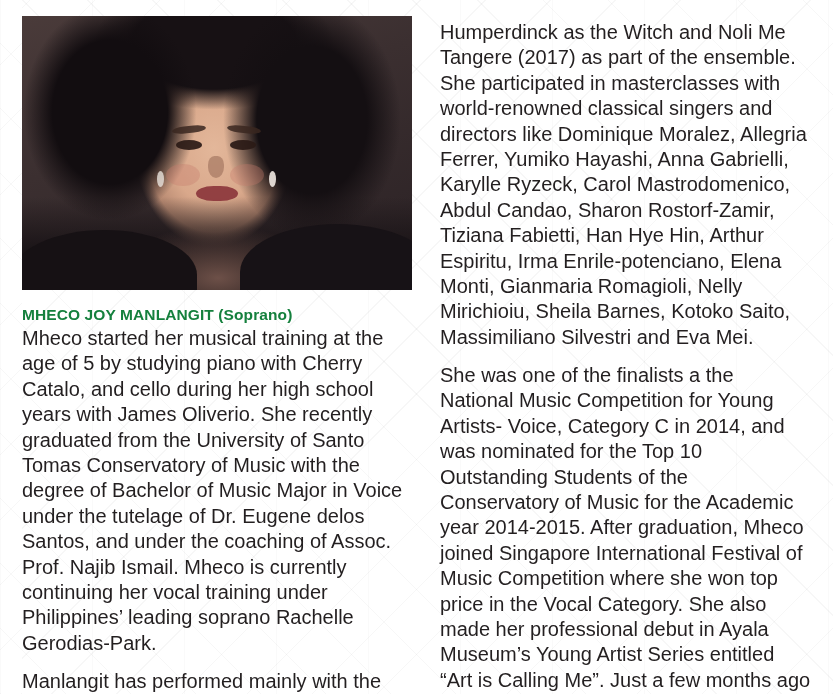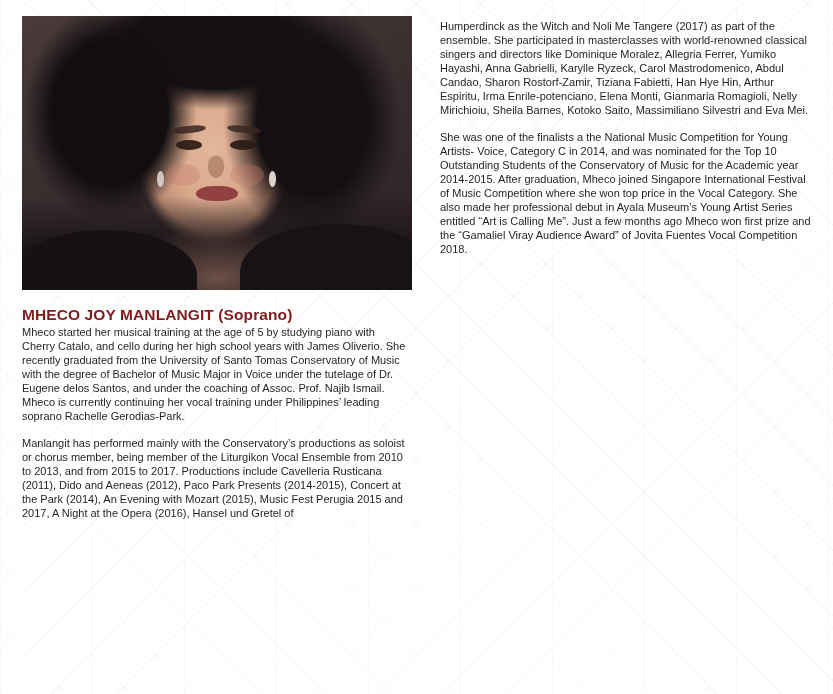--- a/index.html
+++ b/index.html
@@ -100,26 +100,26 @@
   .earring-l { left: 135px; top: 155px; width: 7px; height: 16px; background: #e9e2dc; border-radius: 50%; opacity: .8; }
   .earring-r { left: 247px; top: 155px; width: 7px; height: 16px; background: #efe8e2; border-radius: 50%; opacity: .9; }
   .shoulder-l { left: -10px; top: 214px; width: 185px; height: 90px; background: #161114; border-radius: 60% 60% 0 0; }
   .shoulder-r { left: 218px; top: 208px; width: 195px; height: 96px; background: #171216; border-radius: 60% 60% 0 0; }
 
   h1.name {
     font-size: 15.5px;
     font-weight: bold;
     margin: 16px 0 2px 0;
     letter-spacing: 0.1px;
-    color: #7f1d1d;
+    color: #15803d;
   }
 
   p {
     margin: 0 0 13px 0;
-    font-size: 11px;
+    font-size: 20px;
     line-height: 1.27;
     color: #231f20;
   }
   p:last-child { margin-bottom: 0; }
 
   .col-left p { width: 388px; }
   .col-right p { width: 372px; }
 </style>
 </head>
 <body>

